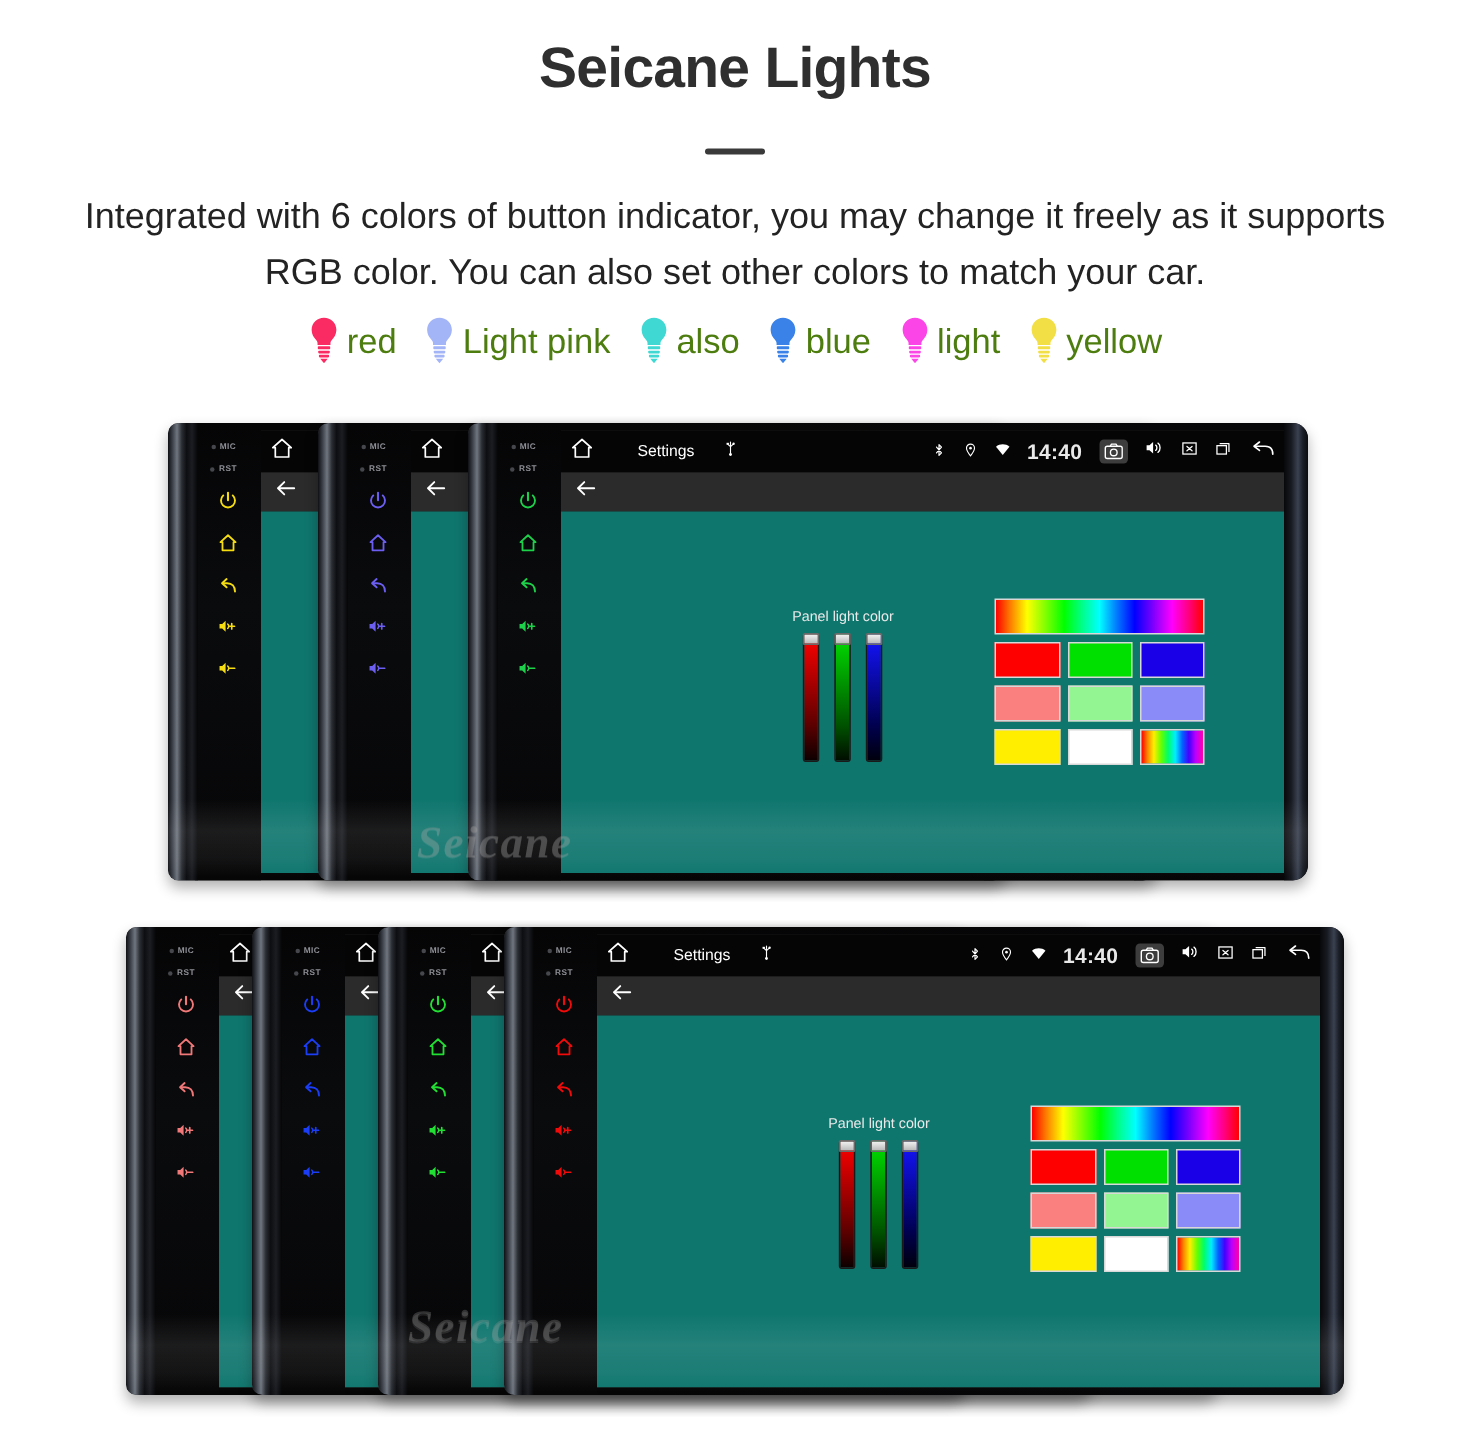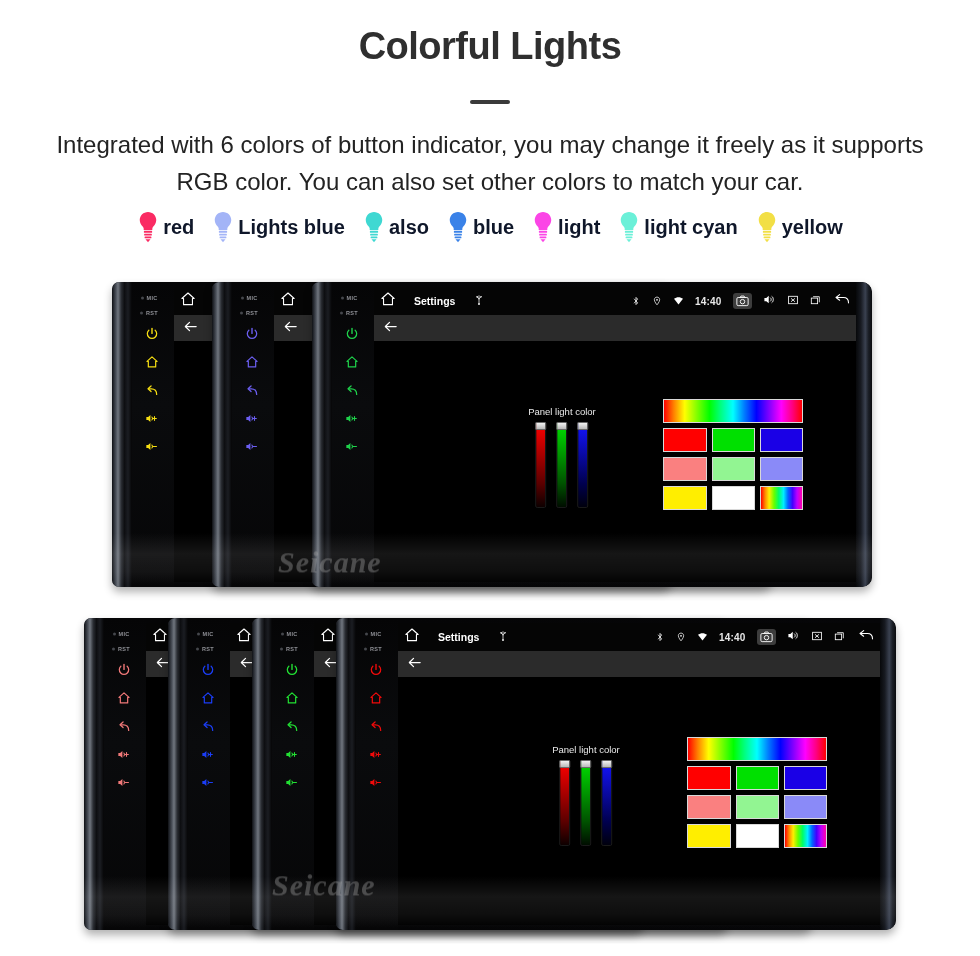--- a/index.html
+++ b/index.html
@@ -50,24 +50,23 @@
   }
   .legend-item {
     display:flex;
     align-items:center;
     gap:4px;
     margin-right: 18px;
     white-space: nowrap;
   }
   .legend-item:last-child { margin-right:0; }
   .legend-label {
-    font-size: 20px;
-    color:#0f172a;
+    font-size: 23px;
+    color:#4d7c0f;
     line-height:1;
-    font-weight:bold;
   }
   .bulb { width: 22px; height: 34px; display:block; flex:0 0 auto; }
 
   
   .stack { position:absolute; }
   #stack-top    { left: 112px; top: 282px;  width: 760px; height: 305px; }
   #stack-bottom { left: 84px;  top: 618px;  width: 812px; height: 312px; }
 
   .unit {
     position:absolute;
@@ -137,35 +136,35 @@
   .statusbar {
     height: 28px;
     background:#050505;
     display:flex;
     align-items:center;
     padding: 0 6px 0 6px;
     gap: 0;
   }
   .sb-left { display:flex; align-items:center; gap:18px; }
   .sb-right { display:flex; align-items:center; gap:11px; margin-left:auto; }
-  .sb-title { font-size: 10.5px; color:#fff; font-weight:bold; }
-  .sb-time { font-size: 10px; color:#e8e8e8; font-weight:bold; letter-spacing:0.2px;}
+  .sb-title { font-size: 10.5px; color:#fff; font-weight:normal;margin-left:11px; }
+  .sb-time { font-size: 14px; color:#e8e8e8; font-weight:bold; letter-spacing:0.2px;}
   .sb-icon { display:block; }
   .sb-cam-wrap {
     background:#3d3d3d; border-radius:3px; padding:2px 3px; display:flex;
   }
   .actionbar {
     height: 26px;
     background:#2b2b2b;
     display:flex; align-items:center;
     padding-left: 9px;
   }
   .content {
     position:absolute; left:0; right:0; top:54px; bottom:0;
-    background:#000000;
+    background:#0f766e;
   }
 
   
   .panel-group {
     position:absolute;
     left: 39%;
     top: 27%;
     transform: translateX(-50%);
     text-align:center;
   }
@@ -234,21 +233,21 @@
 
   
   .glare {
     position:absolute; z-index:8; pointer-events:none;
     background: linear-gradient(180deg, rgba(255,255,255,0.0) 0%, rgba(255,255,255,0.085) 40%, rgba(255,255,255,0.055) 75%, rgba(255,255,255,0.0) 100%);
   }
 </style>
 </head>
 <body>
 
-<h1 class="page-title">Colorful Lights</h1>
+<h1 class="page-title">Seicane Lights</h1>
 
 <div class="divider-wrap">
   <span class="divider"></span>
 </div>
 
 <p class="subtitle">Integrated with 6 colors of button indicator, you may change it freely as it supports RGB color. You can also set other colors to match your car.</p>
 
 <div class="legend" id="legend">
     <div class="legend-item">
       <span>
@@ -265,21 +264,21 @@
     <div class="legend-item">
       <span>
         <svg class="bulb" viewBox="0 0 24 36" width="22" height="34" xmlns="http://www.w3.org/2000/svg">
           <path d="M12 1.5c-5 0-9 3.9-9 8.8 0 3.3 1.7 5.4 3 7 .8 1 1.3 1.7 1.3 2.6v1.4h9.4v-1.4c0-.9.5-1.6 1.3-2.6 1.3-1.6 3-3.7 3-7 0-4.9-4-8.8-9-8.8z" fill="#a3b4f7"></path>
           <rect x="7.5" y="22.2" width="9" height="2.2" rx="0.6" fill="#a3b4f7"></rect>
           <rect x="7.8" y="25.4" width="8.4" height="2.0" rx="0.6" fill="#a3b4f7"></rect>
           <rect x="8.3" y="28.4" width="7.4" height="1.9" rx="0.6" fill="#a3b4f7"></rect>
           <path d="M9.3 31.3h5.4l-2.7 3.2z" fill="#a3b4f7"></path>
         </svg>
       </span>
-      <span class="legend-label">Lights blue</span>
+      <span class="legend-label">Light pink</span>
     </div>
     <div class="legend-item">
       <span>
         <svg class="bulb" viewBox="0 0 24 36" width="22" height="34" xmlns="http://www.w3.org/2000/svg">
           <path d="M12 1.5c-5 0-9 3.9-9 8.8 0 3.3 1.7 5.4 3 7 .8 1 1.3 1.7 1.3 2.6v1.4h9.4v-1.4c0-.9.5-1.6 1.3-2.6 1.3-1.6 3-3.7 3-7 0-4.9-4-8.8-9-8.8z" fill="#3fd8d2"></path>
           <rect x="7.5" y="22.2" width="9" height="2.2" rx="0.6" fill="#3fd8d2"></rect>
           <rect x="7.8" y="25.4" width="8.4" height="2.0" rx="0.6" fill="#3fd8d2"></rect>
           <rect x="8.3" y="28.4" width="7.4" height="1.9" rx="0.6" fill="#3fd8d2"></rect>
           <path d="M9.3 31.3h5.4l-2.7 3.2z" fill="#3fd8d2"></path>
         </svg>
@@ -302,32 +301,20 @@
       <span>
         <svg class="bulb" viewBox="0 0 24 36" width="22" height="34" xmlns="http://www.w3.org/2000/svg">
           <path d="M12 1.5c-5 0-9 3.9-9 8.8 0 3.3 1.7 5.4 3 7 .8 1 1.3 1.7 1.3 2.6v1.4h9.4v-1.4c0-.9.5-1.6 1.3-2.6 1.3-1.6 3-3.7 3-7 0-4.9-4-8.8-9-8.8z" fill="#fb45e6"></path>
           <rect x="7.5" y="22.2" width="9" height="2.2" rx="0.6" fill="#fb45e6"></rect>
           <rect x="7.8" y="25.4" width="8.4" height="2.0" rx="0.6" fill="#fb45e6"></rect>
           <rect x="8.3" y="28.4" width="7.4" height="1.9" rx="0.6" fill="#fb45e6"></rect>
           <path d="M9.3 31.3h5.4l-2.7 3.2z" fill="#fb45e6"></path>
         </svg>
       </span>
       <span class="legend-label">light</span>
-    </div>
-    <div class="legend-item">
-      <span>
-        <svg class="bulb" viewBox="0 0 24 36" width="22" height="34" xmlns="http://www.w3.org/2000/svg">
-          <path d="M12 1.5c-5 0-9 3.9-9 8.8 0 3.3 1.7 5.4 3 7 .8 1 1.3 1.7 1.3 2.6v1.4h9.4v-1.4c0-.9.5-1.6 1.3-2.6 1.3-1.6 3-3.7 3-7 0-4.9-4-8.8-9-8.8z" fill="#6bf0d8"></path>
-          <rect x="7.5" y="22.2" width="9" height="2.2" rx="0.6" fill="#6bf0d8"></rect>
-          <rect x="7.8" y="25.4" width="8.4" height="2.0" rx="0.6" fill="#6bf0d8"></rect>
-          <rect x="8.3" y="28.4" width="7.4" height="1.9" rx="0.6" fill="#6bf0d8"></rect>
-          <path d="M9.3 31.3h5.4l-2.7 3.2z" fill="#6bf0d8"></path>
-        </svg>
-      </span>
-      <span class="legend-label">light cyan</span>
     </div>
     <div class="legend-item">
       <span>
         <svg class="bulb" viewBox="0 0 24 36" width="22" height="34" xmlns="http://www.w3.org/2000/svg">
           <path d="M12 1.5c-5 0-9 3.9-9 8.8 0 3.3 1.7 5.4 3 7 .8 1 1.3 1.7 1.3 2.6v1.4h9.4v-1.4c0-.9.5-1.6 1.3-2.6 1.3-1.6 3-3.7 3-7 0-4.9-4-8.8-9-8.8z" fill="#f2df45"></path>
           <rect x="7.5" y="22.2" width="9" height="2.2" rx="0.6" fill="#f2df45"></rect>
           <rect x="7.8" y="25.4" width="8.4" height="2.0" rx="0.6" fill="#f2df45"></rect>
           <rect x="8.3" y="28.4" width="7.4" height="1.9" rx="0.6" fill="#f2df45"></rect>
           <path d="M9.3 31.3h5.4l-2.7 3.2z" fill="#f2df45"></path>
         </svg>

